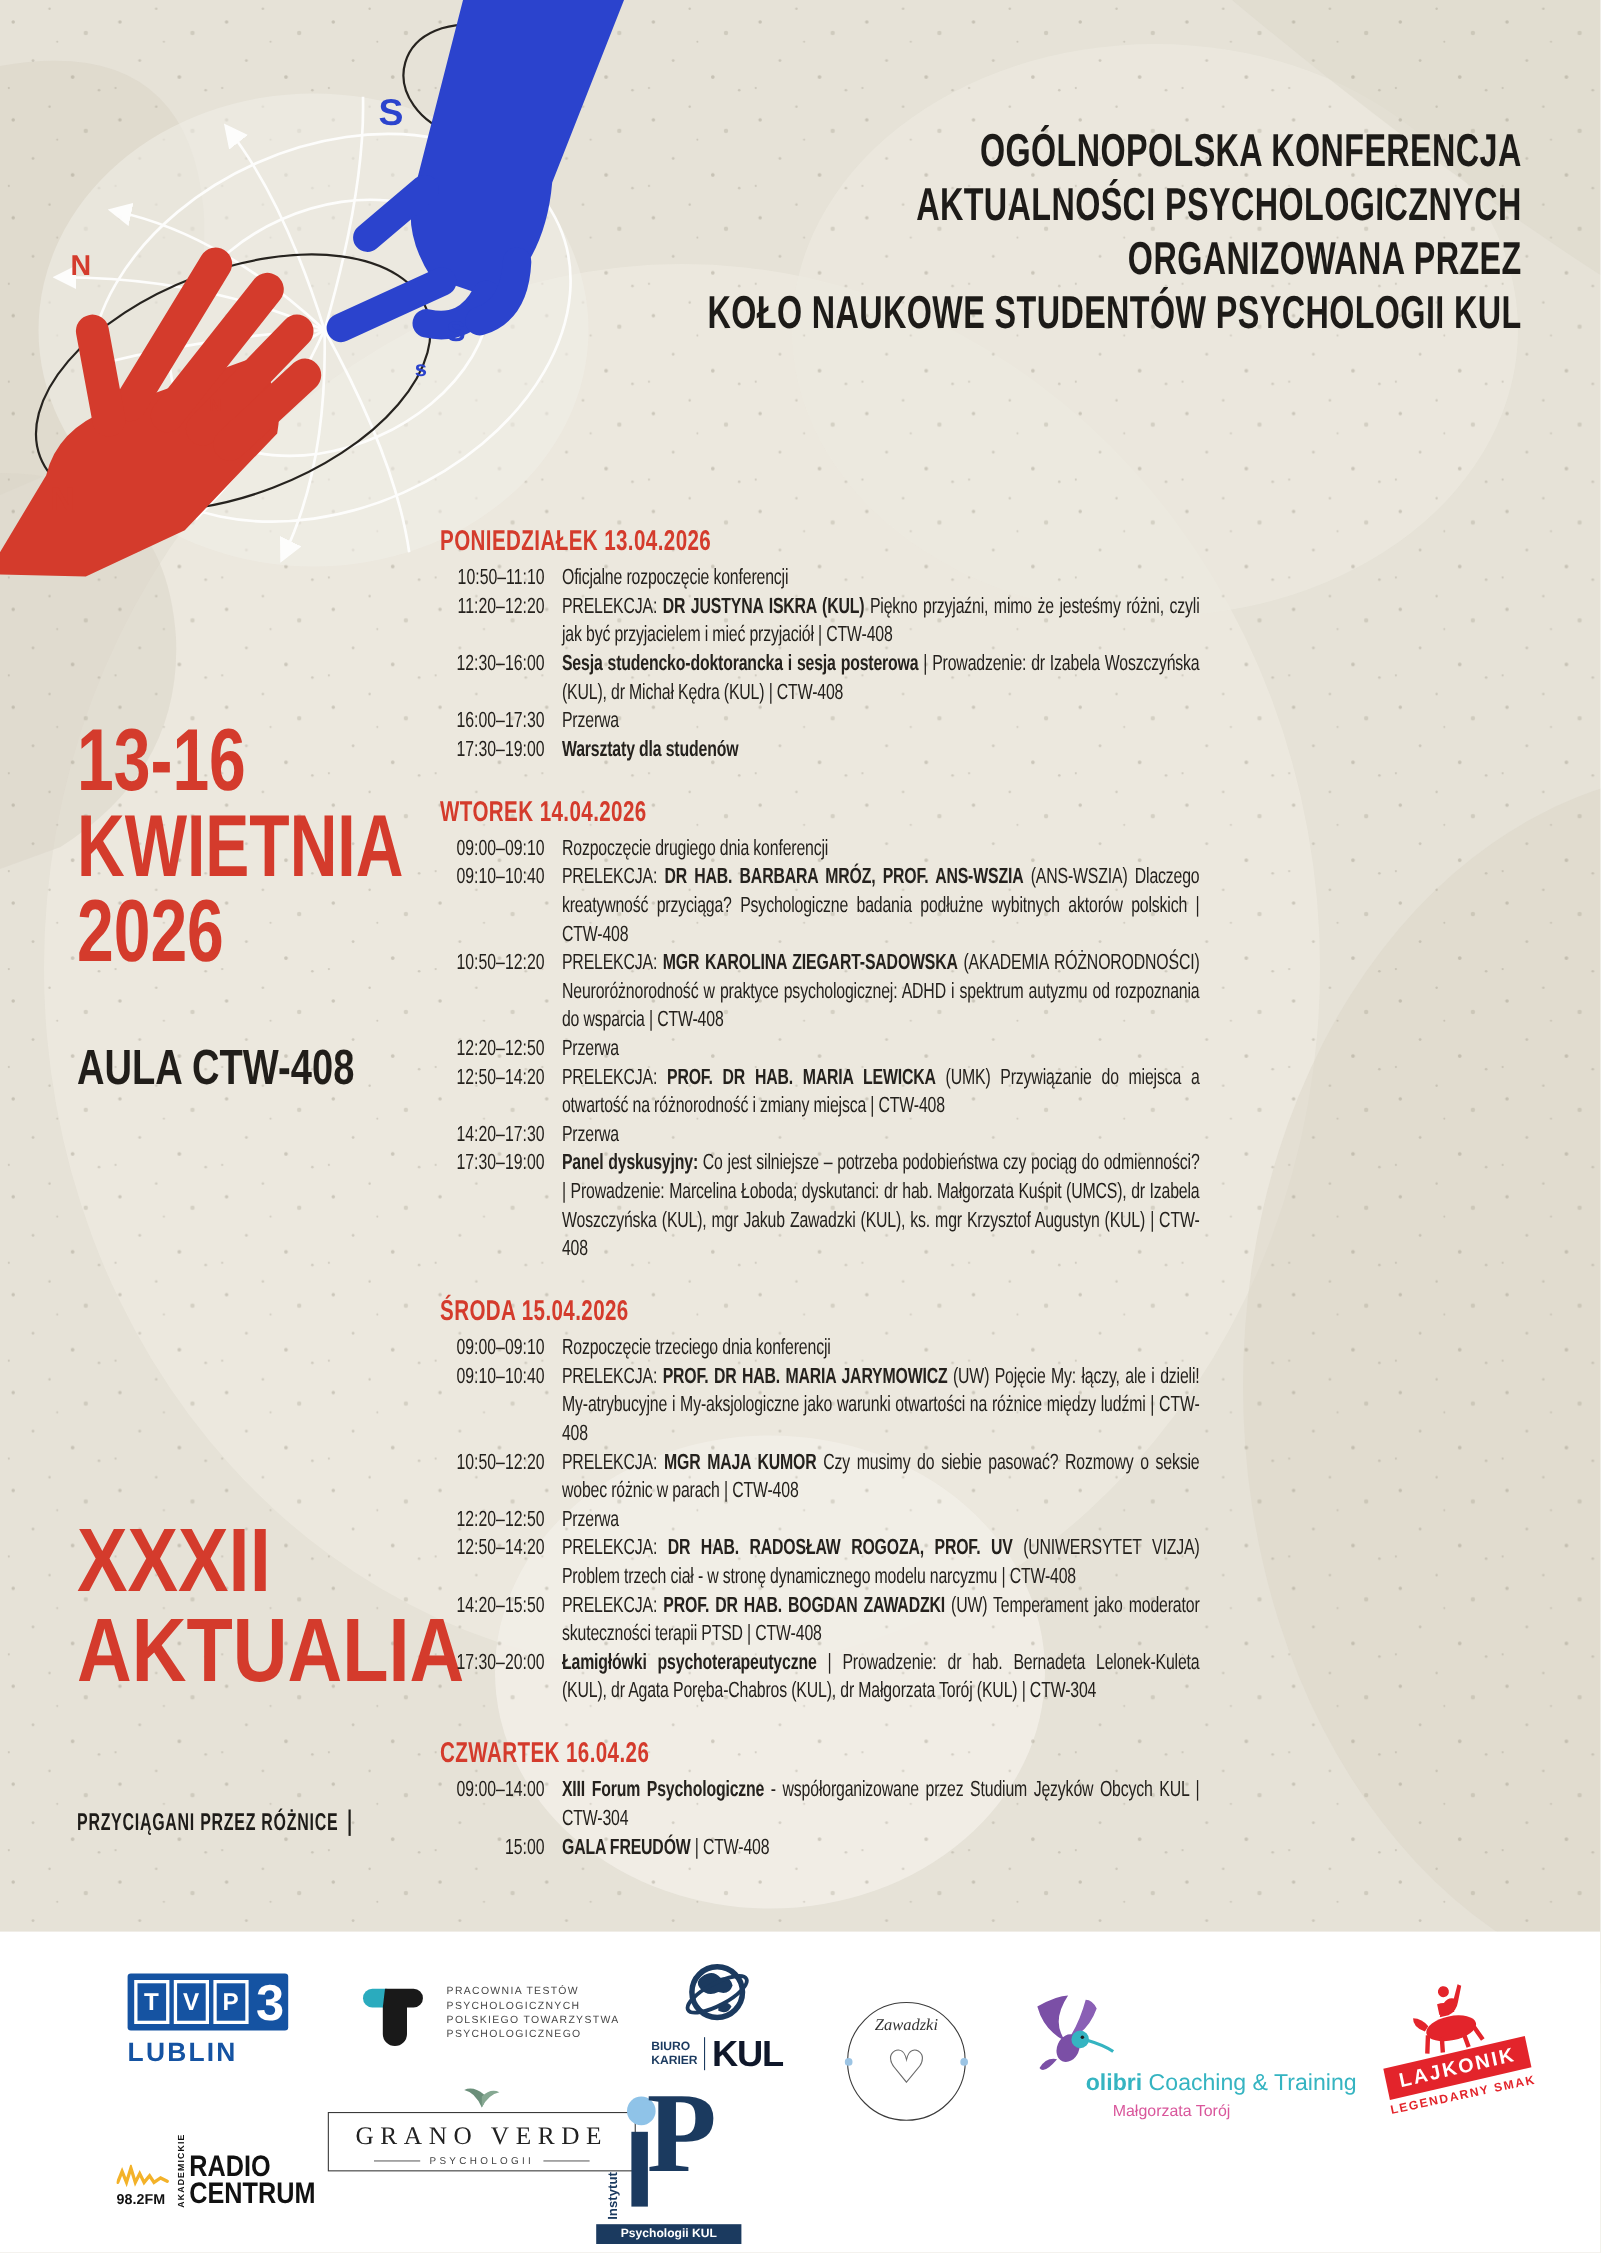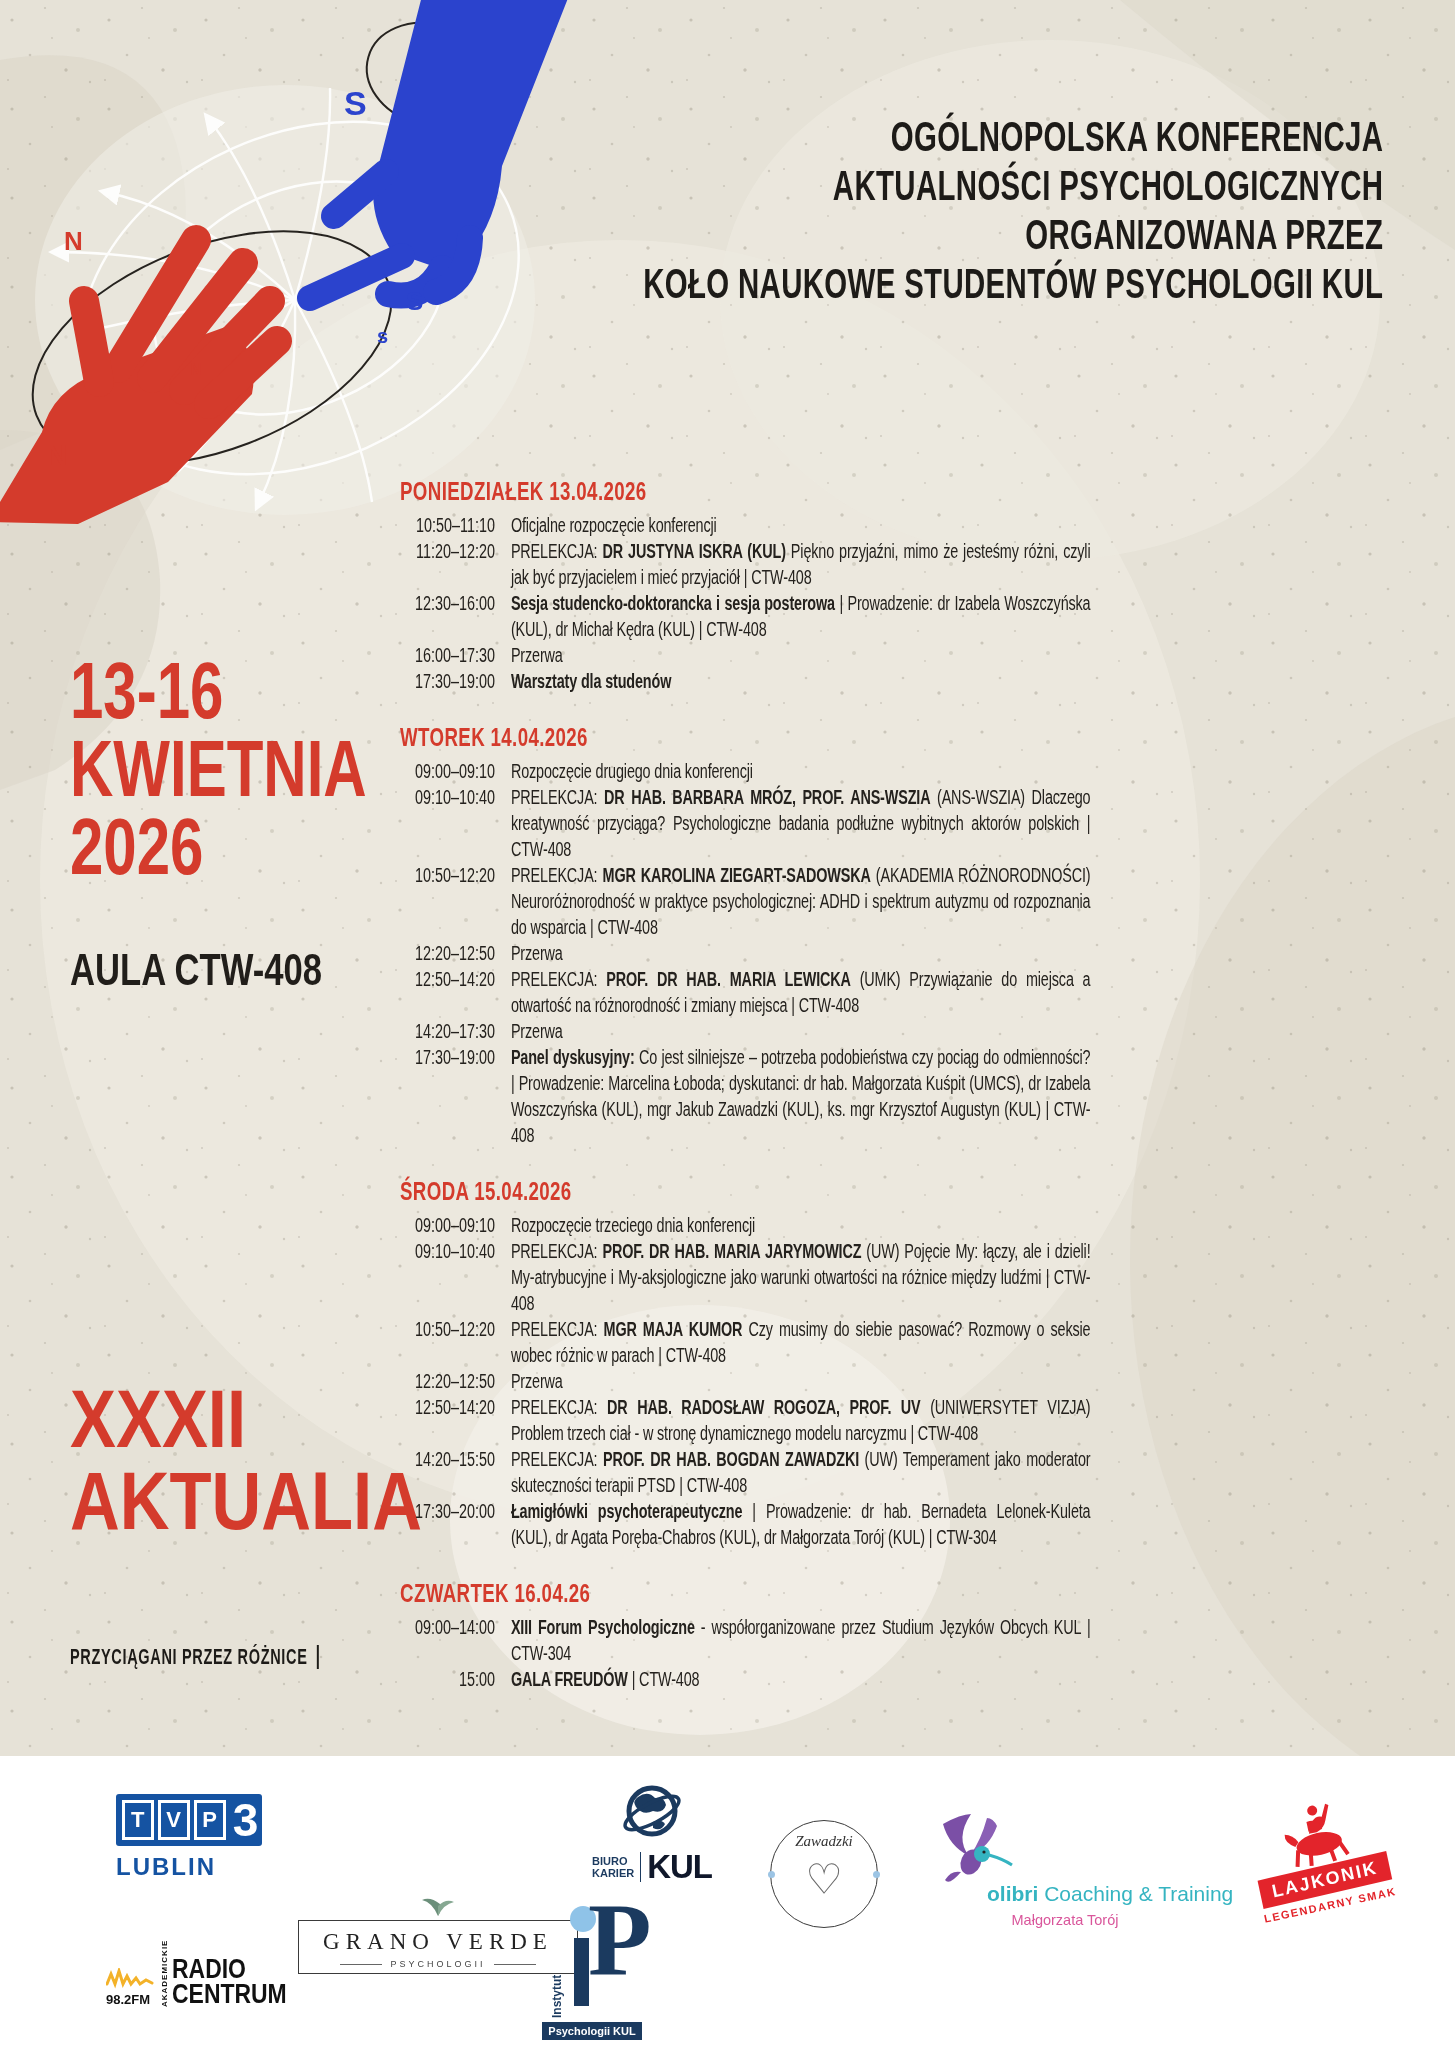--- a/index.html
+++ b/index.html
@@ -94,21 +94,21 @@
           font-size:9px;letter-spacing:3px;color:#444;}
   .gv-line{width:42px;height:1px;background:#666;margin:0 8px;}
   .ip{width:100px;height:152px;position:relative;}
   .ip-dot{position:absolute;left:22px;top:10px;width:26px;height:26px;border-radius:50%;
           background:#8fc3e8;}
   .ip-stem{position:absolute;left:26px;top:42px;width:15px;height:68px;background:#1b3a5f;}
   .ip-p{position:absolute;left:40px;top:-16px;font-family:"Liberation Serif",serif;
         font-weight:bold;font-size:104px;color:#1b3a5f;}
   .ip-vert{position:absolute;left:2px;top:38px;height:84px;writing-mode:vertical-rl;
            transform:rotate(180deg);font-size:12px;font-weight:bold;color:#1b3a5f;}
-  .ip-bar{position:absolute;left:-6px;top:126px;width:100px;height:18px;background:#1b3a5f;
+  .ip-bar{position:absolute;left:-6px;top:126px;width:132px;height:18px;background:#1b3a5f;
           color:#fff;font-size:11px;font-weight:bold;text-align:center;line-height:18px;}
 </style>
 </head>
 <body>
 
 <div class="poster">
 
   <svg class="abs" width="1455" height="2048" viewBox="0 0 1455 2048" style="left:0;top:0">
     <defs>
       <pattern id="speck" width="97" height="89" patternUnits="userSpaceOnUse">
@@ -311,20 +311,32 @@
     <div class="logo" style="left:116px;top:38px;">
       <div class="tvp-box">
         <span class="tvp-ltr">T</span>
         <span class="tvp-ltr">V</span>
         <span class="tvp-ltr">P</span>
         <span class="tvp-three">3</span>
       </div>
       <div class="tvp-city">LUBLIN</div>
     </div>
 
+    <div class="logo ptp" style="left:328px;top:42px;">
+      <svg width="64" height="64" viewBox="0 0 64 64">
+        <rect x="2" y="10" width="30" height="17" rx="8.5" fill="#2aabbe"></rect>
+        <path d="M22 10 h26 a8.5 8.5 0 0 1 0 17 h-6 v24 a11 11 0 0 1 -22 0 v-24 z" fill="#191919"></path>
+      </svg>
+      <div class="ptp-lines">
+        <div>PRACOWNIA TESTÓW</div>
+        <div>PSYCHOLOGICZNYCH</div>
+        <div>POLSKIEGO TOWARZYSTWA</div>
+        <div>PSYCHOLOGICZNEGO</div>
+      </div>
+    </div>
 
     <div class="logo bk" style="left:592px;top:26px;">
       <svg width="60" height="60" viewBox="0 0 60 60" style="margin:0 auto;">
         <circle cx="30" cy="29" r="23" stroke="#1b3a5f" stroke-width="5" fill="none"></circle>
         <path d="M16 15 q10 -7 17 1 q9 -2 11 7 q-3 9 -13 6 q-10 5 -17 -4 q-4 -6 2 -10 z" fill="#1b3a5f"></path>
         <path d="M31 40 q8 -4 12 2 q-4 8 -12 4 z" fill="#1b3a5f"></path>
         <ellipse cx="30" cy="31" rx="30" ry="10" stroke="#1b3a5f" stroke-width="3.5" fill="none" transform="rotate(-28 30 31)"></ellipse>
       </svg>
       <div class="bk-row">
         <div class="bk-small">

